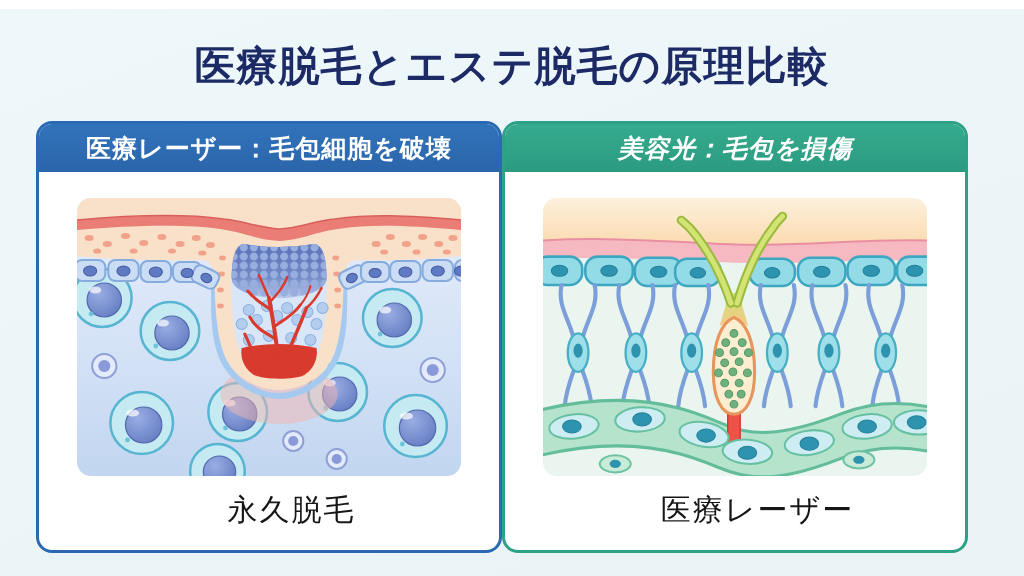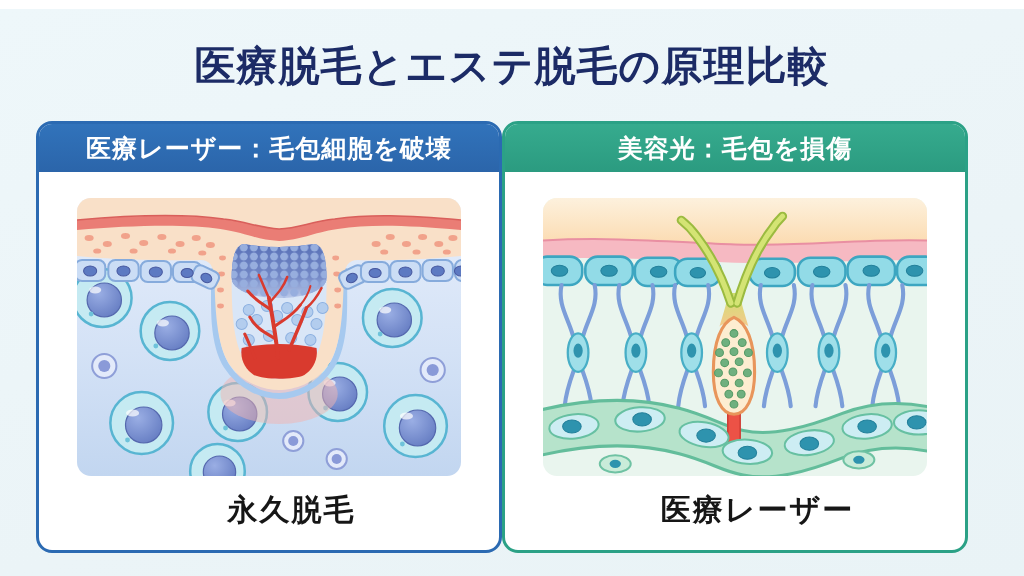--- a/index.html
+++ b/index.html
@@ -26,29 +26,29 @@
     display:flex; flex-direction:column;
   }
   .card-medical  { border:3px solid #2b6ab2; }
   .card-esthetic { border:3px solid #2ba186; }
   .card-header {
     height:48px; flex:0 0 48px;
     display:flex; align-items:center; justify-content:center;
     color:#ffffff; font-size:25px; font-weight:700; letter-spacing:1px;
   }
   .header-blue { background:linear-gradient(#3173bb,#2b65aa); }
-  .header-teal { background:linear-gradient(#36ab8e,#2b9b80); }
+  .header-teal { background:linear-gradient(#36ab8e,#2b9b80);font-style:italic; }
   .illus-wrap {
     margin:26px auto 0; width:384px; height:278px;
     border-radius:14px; overflow:hidden;
   }
   .illus-wrap svg { display:block; width:100%; height:100%; }
   .caption {
     margin-top:14px; text-align:center;
-    font-size:30px; font-weight:700; color:#161616; letter-spacing:2px;padding-left:45px;
+    font-size:30px; font-weight:400; color:#161616; letter-spacing:2px;padding-left:45px;
   }
 </style>
 </head>
 <body>
 
 <div class="page">
 
   <h1 class="title">医療脱毛とエステ脱毛の原理比較</h1>
 
   <div class="panels">

